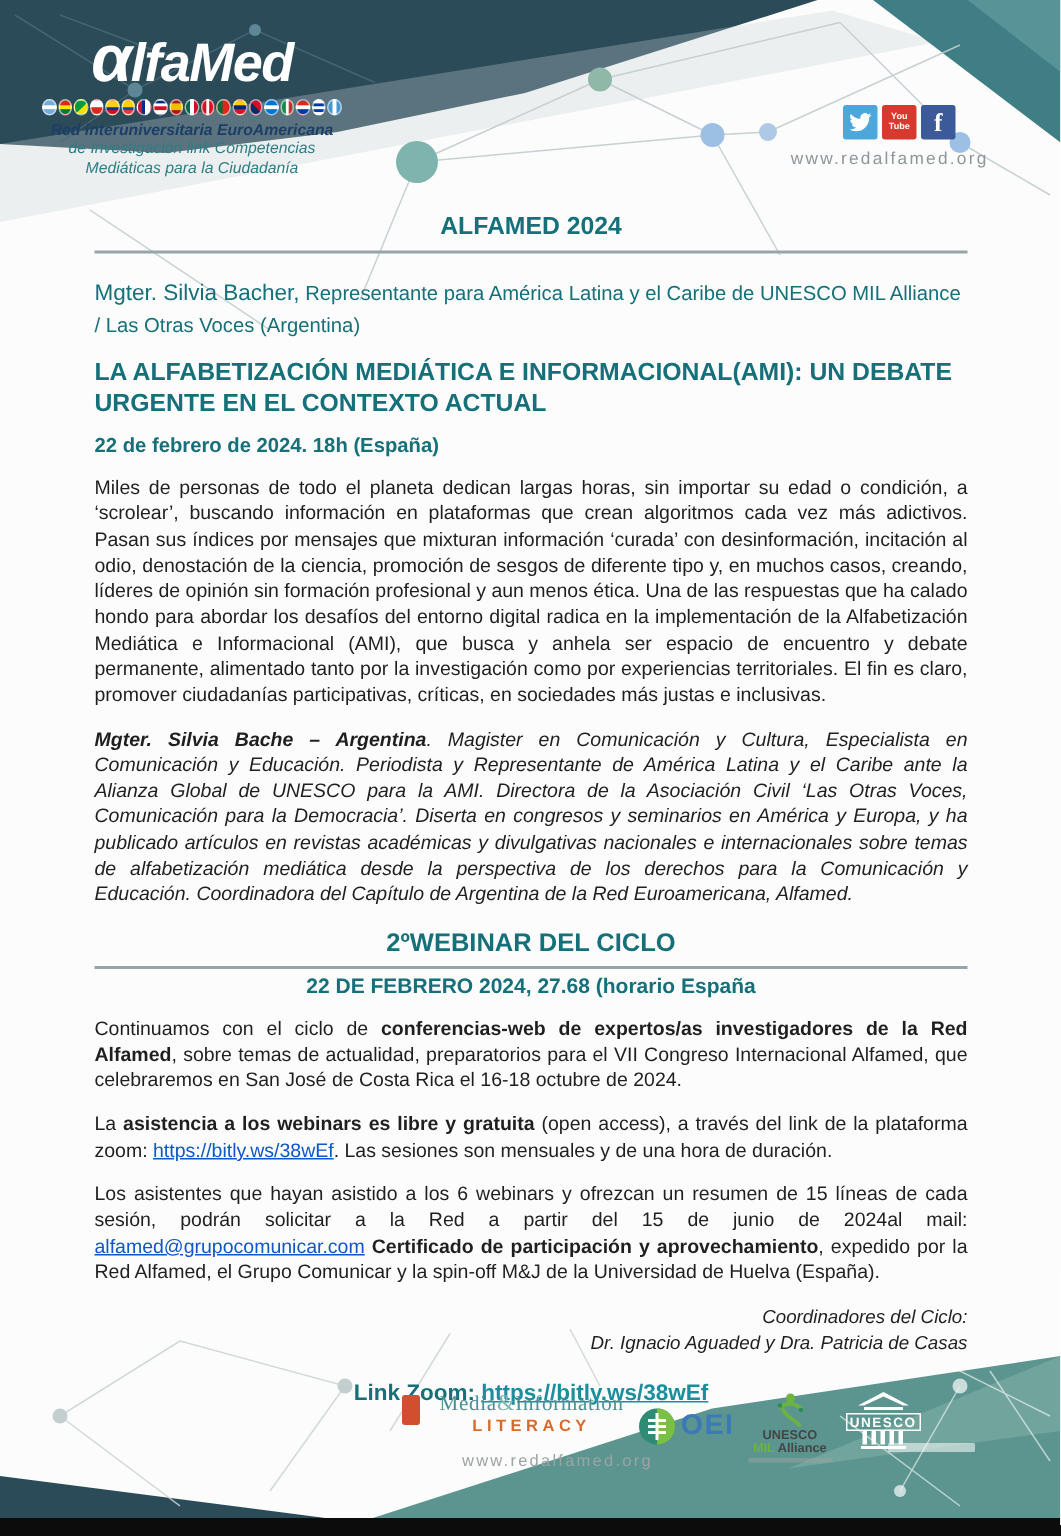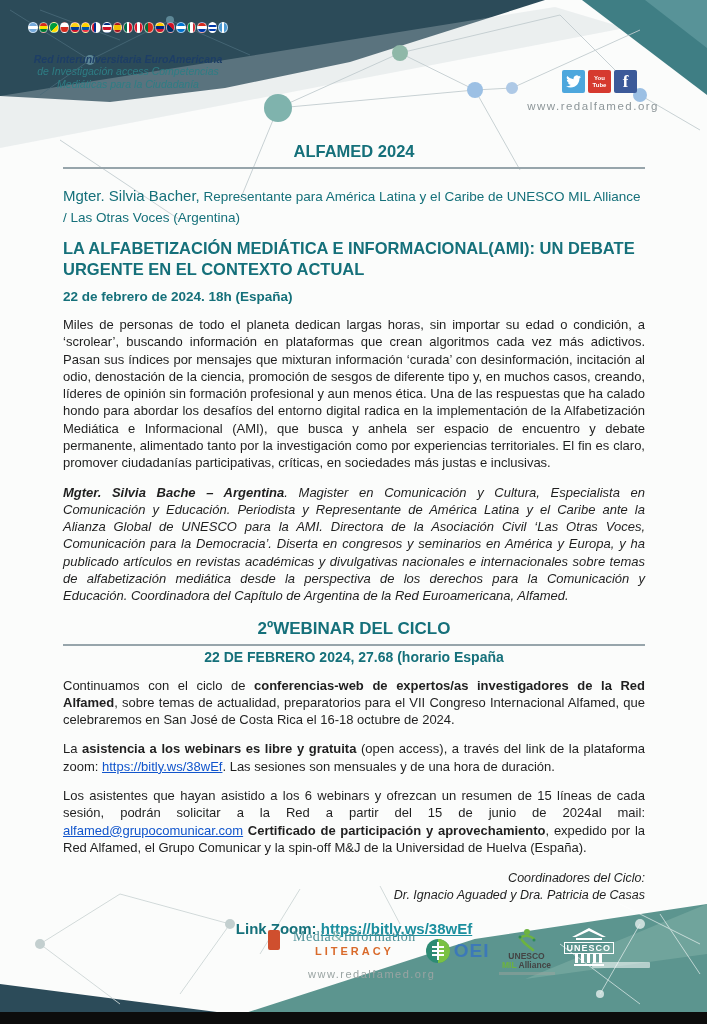--- a/index.html
+++ b/index.html
@@ -5,21 +5,21 @@
   html,body{margin:0;padding:0;}
   .page{position:relative;width:707px;height:1024px;background:#fbfcfb;overflow:hidden;
         font-family:"Liberation Sans",sans-serif;color:#222;}
   .deco{position:absolute;left:0;top:0;pointer-events:none;}
   
   .brand{position:absolute;left:28px;top:18px;width:200px;text-align:center;z-index:3;}
   .brand-name{font-size:36px;font-weight:bold;font-style:italic;color:#ffffff;line-height:1;letter-spacing:-1px;}
   .brand-name .alpha{font-size:44px;}
   .flags{display:flex;gap:1px;justify-content:center;margin-top:4px;}
   .flag{width:9px;height:9px;border-radius:50%;border:1px solid rgba(255,255,255,.6);}
-  .tag1{font-size:10.5px;font-weight:bold;font-style:italic;color:#1d3e66;margin-top:20px;}
+  .tag1{font-size:10.5px;font-weight:bold;font-style:italic;color:#1d3e66;margin-top:4px;}
   .tag2{font-size:10.5px;font-style:italic;color:#2e7d84;line-height:1.25;}
   .social{position:absolute;right:70px;top:70px;display:flex;gap:3px;z-index:3;}
   .sq{width:23px;height:23px;display:flex;align-items:center;justify-content:center;border-radius:2px;}
   .sq.tw{background:#4da7dd;}
   .sq.yt{background:#d63a2f;font-size:6px;line-height:1.05;color:#fff;font-weight:bold;text-align:center;}
   .sq.fb{background:#3c5a99;color:#fff;font-weight:bold;font-size:17px;font-family:"Liberation Serif",serif;}
   .site{position:absolute;right:48px;top:100px;font-size:11.5px;letter-spacing:1.5px;color:#8d9699;z-index:3;}
   
   .content{position:absolute;left:63px;top:140px;width:582px;z-index:2;}
   .teal{color:#15707a;}
@@ -116,20 +116,21 @@
     <line x1="660" y1="30" x2="700" y2="90"></line>
         <line x1="620" y1="20" x2="700" y2="60"></line>
   </g>
   <circle cx="40" cy="60" r="5" fill="#c3cfcf"></circle>
   <circle cx="230" cy="40" r="5" fill="#c3cfcf"></circle>
   <circle cx="640" cy="40" r="5" fill="#e6efee" opacity="0.8"></circle>
   <circle cx="600" cy="110" r="4" fill="#e6efee" opacity="0.8"></circle>
 </svg>
 
 <div class="brand">
+  <div class="brand-name"><span class="alpha">α</span><span>lfaMed</span></div>
   <div class="flags">
     <span class="flag" style="background:linear-gradient(#75aadb 33%,#fff 33% 66%,#75aadb 66%)"></span>
     <span class="flag" style="background:linear-gradient(#d52b1e 33%,#f9e300 33% 66%,#007934 66%)"></span>
     <span class="flag" style="background:linear-gradient(135deg,#009c3b 55%,#ffdf00 55%)"></span>
     <span class="flag" style="background:linear-gradient(#fff 50%,#d52b1e 50%)"></span>
     <span class="flag" style="background:linear-gradient(#fcd116 50%,#003893 50% 75%,#ce1126 75%)"></span>
     <span class="flag" style="background:linear-gradient(#ffd100 50%,#0052a5 50% 75%,#ef3340 75%)"></span>
     <span class="flag" style="background:linear-gradient(90deg,#cf142b 30%,#002a8f 30% 55%,#fff 55%)"></span>
     <span class="flag" style="background:linear-gradient(#002b7f 25%,#fff 25% 45%,#ce1126 45% 75%,#fff 75%)"></span>
     <span class="flag" style="background:linear-gradient(#aa151b 25%,#f1bf00 25% 75%,#aa151b 75%)"></span>
@@ -138,21 +139,21 @@
     <span class="flag" style="background:linear-gradient(90deg,#046a38 40%,#da291c 40%)"></span>
     <span class="flag" style="background:linear-gradient(#ffcc00 33%,#00247d 33% 66%,#cf142b 66%)"></span>
     <span class="flag" style="background:linear-gradient(45deg,#002d62 50%,#ce1126 50%)"></span>
     <span class="flag" style="background:linear-gradient(#0073cf 33%,#fff 33% 66%,#0073cf 66%)"></span>
     <span class="flag" style="background:linear-gradient(90deg,#009246 33%,#fff 33% 66%,#ce2b37 66%)"></span>
     <span class="flag" style="background:linear-gradient(#d52b1e 33%,#fff 33% 66%,#0038a8 66%)"></span>
     <span class="flag" style="background:repeating-linear-gradient(#fff 0 2px,#0038a8 2px 4px)"></span>
     <span class="flag" style="background:linear-gradient(90deg,#4997d0 33%,#fff 33% 66%,#4997d0 66%)"></span>
   </div>
   <div class="tag1">Red interuniversitaria EuroAmericana</div>
-  <div class="tag2">de Investigación access Competencias</div>
+  <div class="tag2">de Investigación link Competencias</div>
   <div class="tag2">Mediáticas para la Ciudadanía</div>
 </div>
 
 <div class="social">
   <span class="sq tw">
     <svg width="15" height="13" viewBox="0 0 24 20" fill="#fff">
           <path d="M24 2.3c-.9.4-1.8.7-2.8.8 1-.6 1.8-1.6 2.2-2.7-1 .6-2 1-3.1 1.2A4.9 4.9 0 0 0 12 5.1c0 .4 0 .8.1 1.1A13.9 13.9 0 0 1 2 1.1 4.9 4.9 0 0 0 3.5 7.7c-.8 0-1.6-.2-2.2-.6v.1c0 2.4 1.7 4.4 3.9 4.8-.4.1-.8.2-1.3.2-.3 0-.6 0-.9-.1a4.9 4.9 0 0 0 4.6 3.4A9.9 9.9 0 0 1 0 17.5 13.9 13.9 0 0 0 7.5 19.7c9 0 14-7.5 14-14V5a10 10 0 0 0 2.5-2.7z"></path>
         </svg>
   </span>
   <span class="sq yt">You Tube</span>

